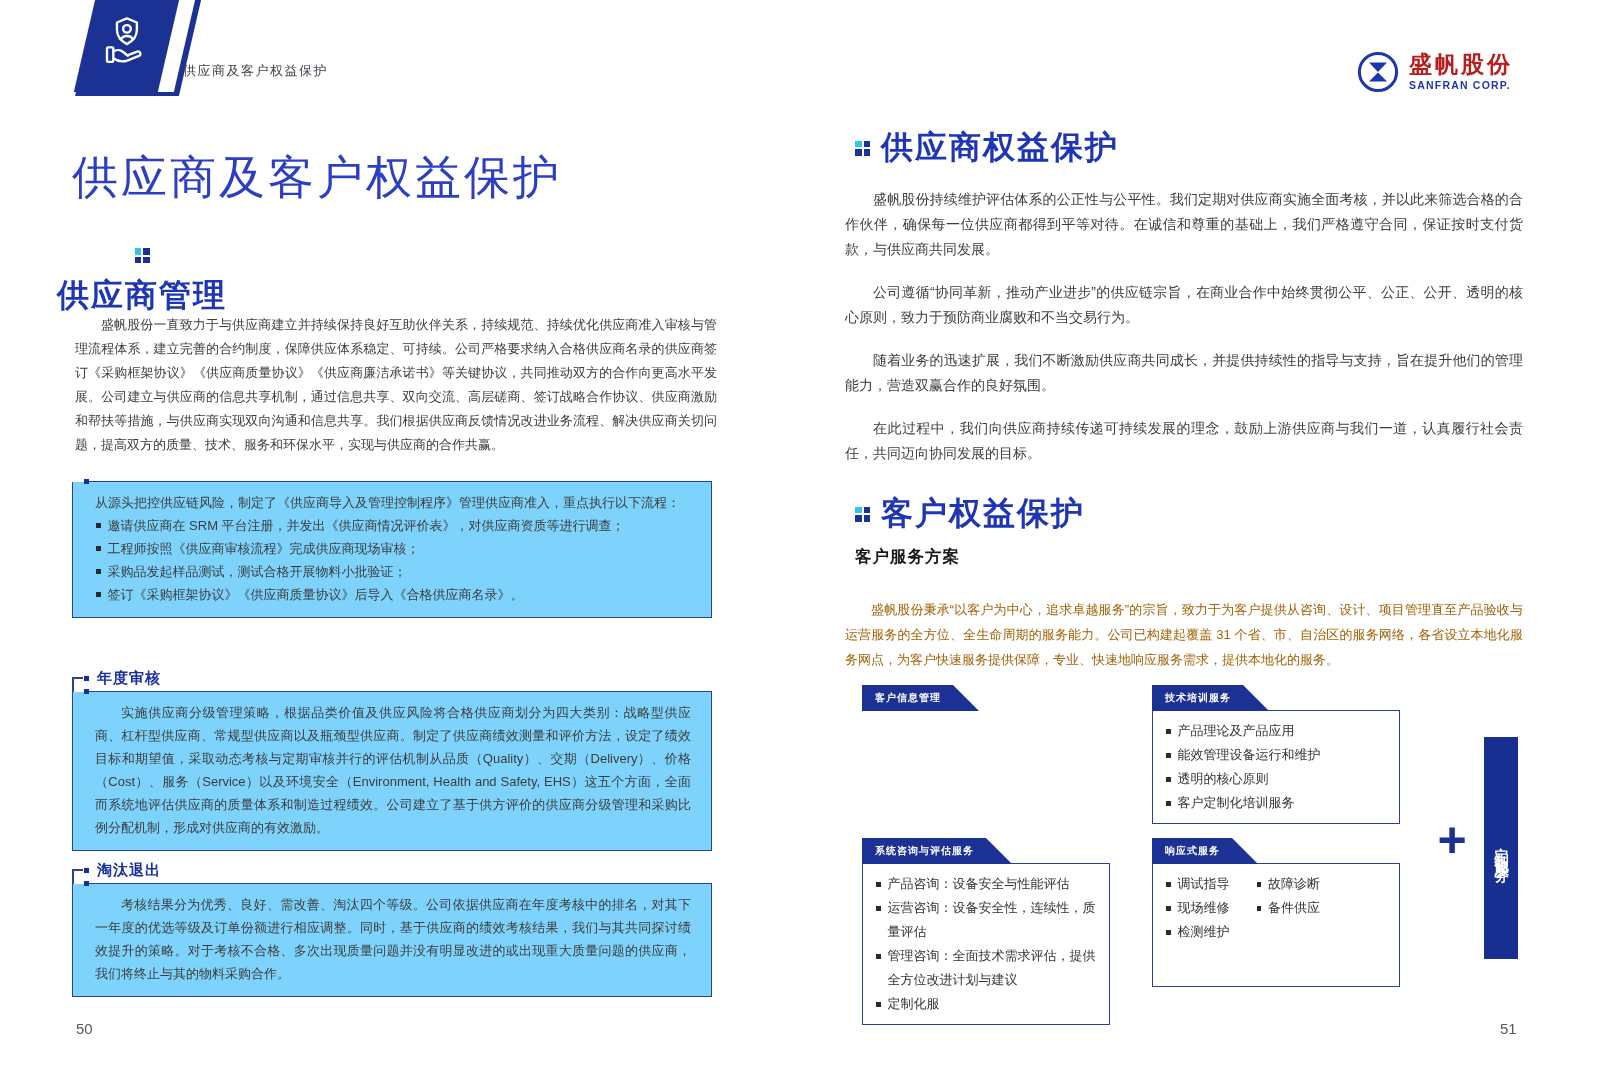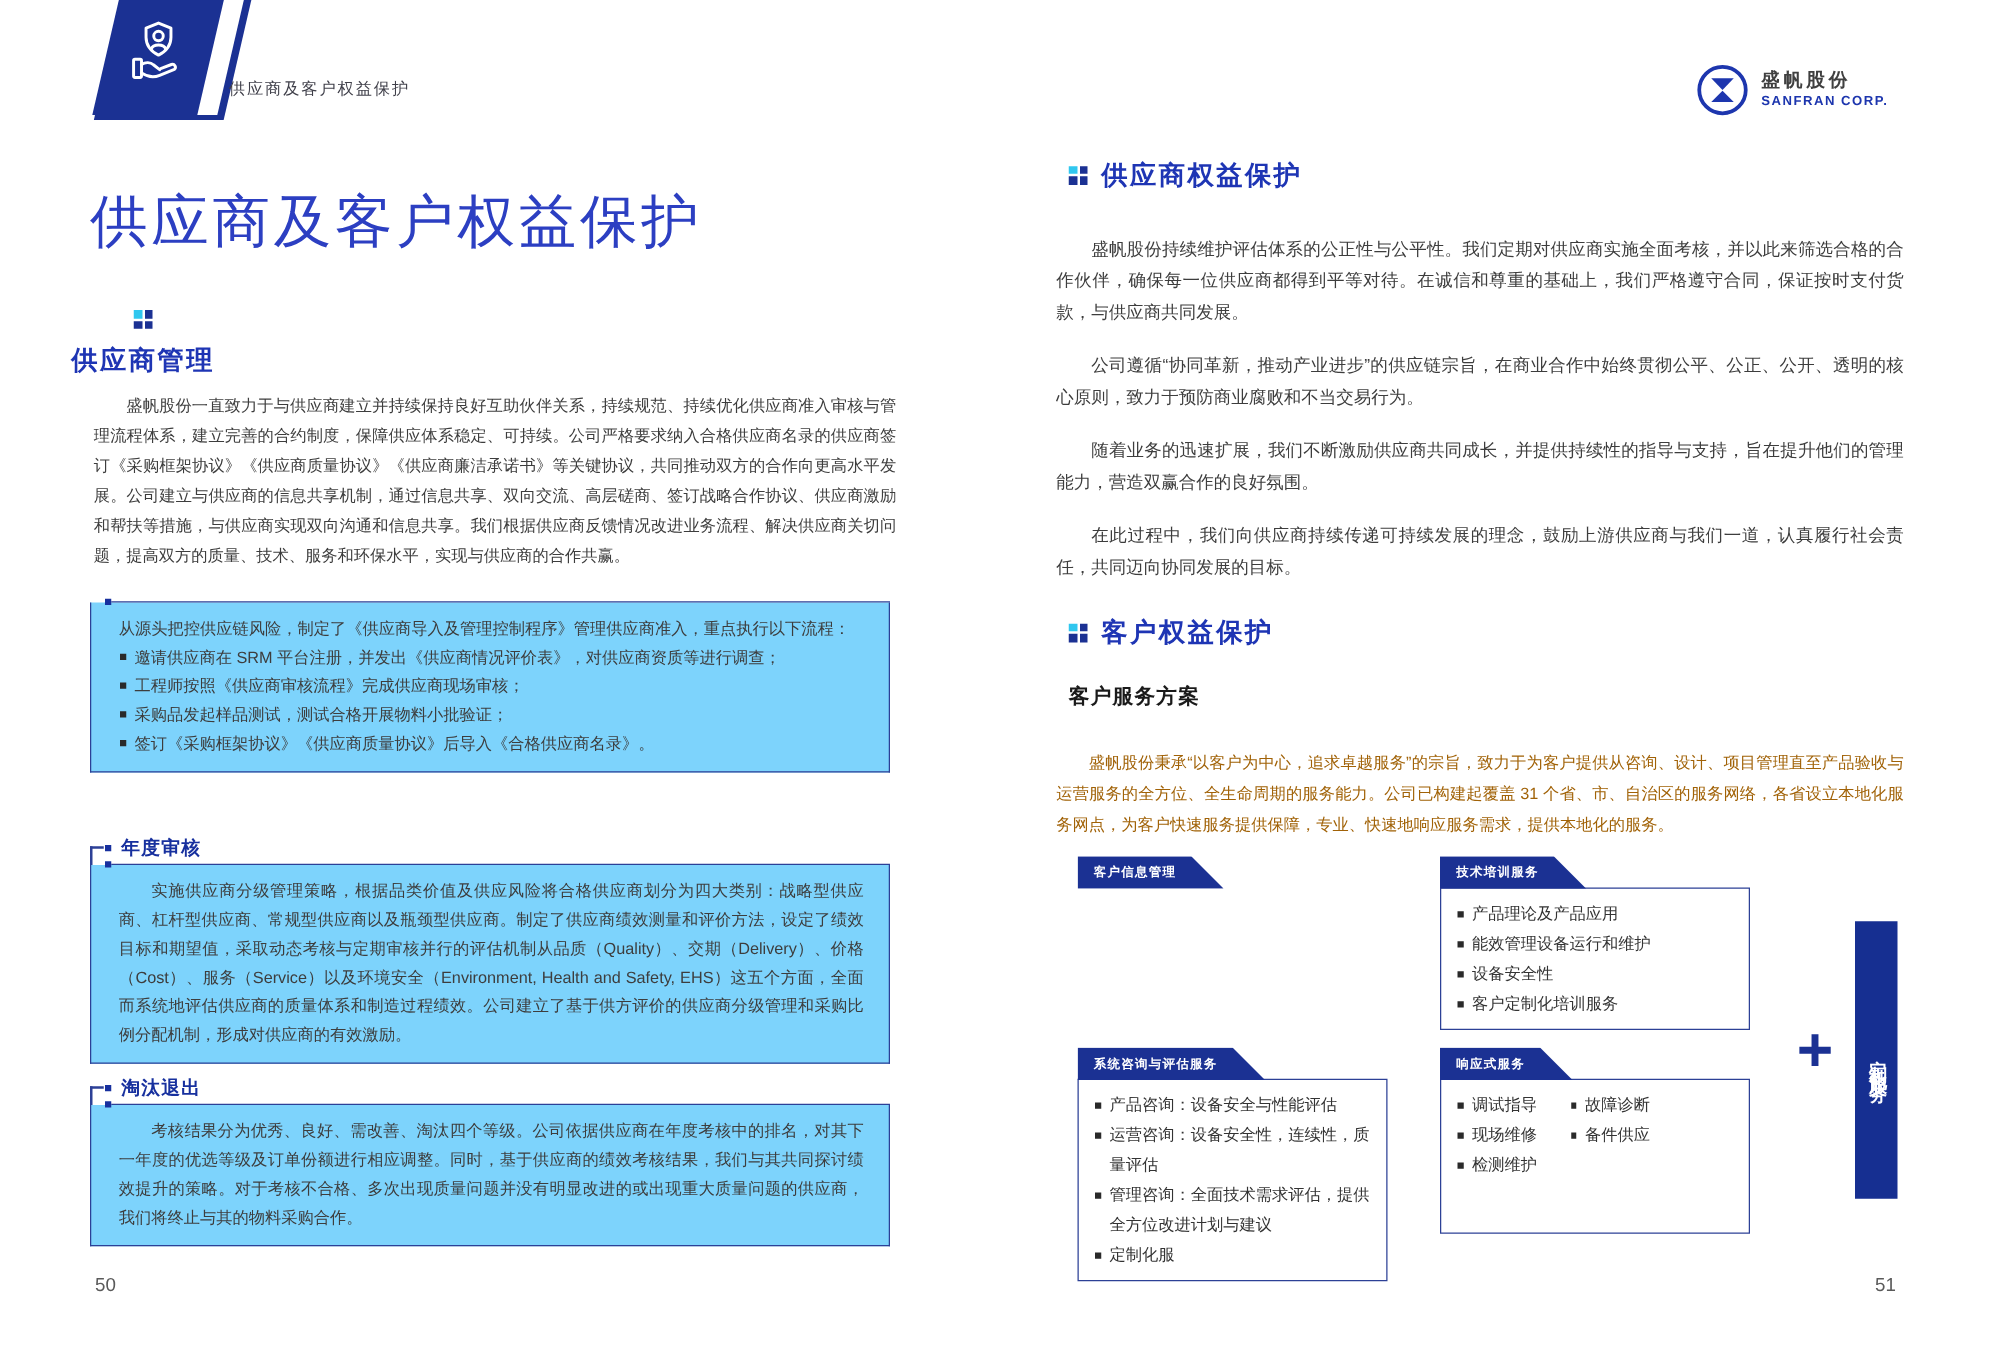--- a/index.html
+++ b/index.html
@@ -17,21 +17,21 @@
   .running-head{position:absolute;left:183px;top:62px;font-size:13px;color:#3f3f49;letter-spacing:1.5px;}
 
   
   .h1{position:absolute;left:72px;top:116px;font-size:46px;color:#2c3fc2;font-weight:300;letter-spacing:3px;}
 
   
   .sec-h{position:absolute;display:flex;align-items:center;gap:11px;}
   .marker{width:15px;height:15px;display:grid;grid-template-columns:1fr 1fr;grid-template-rows:1fr 1fr;gap:2px;flex:0 0 auto;}
   .marker i{display:block;background:#1b3193;}
   .marker i.cy{background:#30c7ef;}
-  .sec-h .t{font-size:21px;font-weight:700;color:#1e35b4;letter-spacing:2px;}
+  .sec-h .t{font-size:32px;font-weight:700;color:#1e35b4;letter-spacing:2px;}
 
   
   .body-par{position:absolute;left:75px;top:300px;width:642px;font-size:13px;line-height:24px;
             text-align:justify;text-indent:2em;color:#3d3d3d;}
   .rp{position:absolute;left:845px;top:186px;width:678px;}
   .rp p{margin:1px 0 18px;font-size:14px;line-height:25px;text-align:justify;text-indent:2em;color:#3d3d3d;}
   .cust-sub{position:absolute;left:855px;top:546px;font-size:16.5px;font-weight:700;color:#1a1a1a;letter-spacing:1px;}
   .cust-par{position:absolute;left:845px;top:584px;width:678px;font-size:13px;line-height:25px;
             text-align:justify;text-indent:2em;color:#a16207;}
 
@@ -66,21 +66,21 @@
 
   .plus{position:absolute;left:1428px;top:814px;width:48px;text-align:center;
         font-size:50px;line-height:52px;font-weight:800;color:#1b3193;}
   .vbanner{position:absolute;left:1484px;top:737px;width:34px;height:222px;background:#162f91;color:#fff;
            writing-mode:vertical-rl;display:flex;align-items:center;justify-content:center;
            font-size:14.5px;font-weight:700;letter-spacing:5px;}
 
   
   .logo{position:absolute;left:1356px;top:50px;display:flex;align-items:center;gap:9px;}
   .logo-txt{display:flex;flex-direction:column;line-height:1;}
-  .logo-name{font-size:15px;font-weight:700;color:#404040;letter-spacing:3px;}
+  .logo-name{font-size:23px;font-weight:700;color:#b91c1c;letter-spacing:3px;}
   .logo-sub{font-size:10.5px;font-weight:700;color:#1d36ae;letter-spacing:1.2px;margin-top:4px;}
 
   .pn{position:absolute;top:1020px;font-size:15px;color:#5a5a5a;}
   .pn-left{left:76px;} .pn-right{left:1500px;}
 </style>
 </head>
 <body>
 
 <div class="canvas">
 
@@ -217,21 +217,21 @@
         <li>
             <span class="sqb"></span>
             <span>产品理论及产品应用</span>
           </li>
         <li>
             <span class="sqb"></span>
             <span>能效管理设备运行和维护</span>
           </li>
         <li>
             <span class="sqb"></span>
-            <span>设备安全性</span>
+            <span>透明的核心原则</span>
           </li>
         <li>
             <span class="sqb"></span>
             <span>客户定制化培训服务</span>
           </li>
       </ul>
     </div>
   </div>
 
   <div class="svc" style="left:862px;top:838px;">

